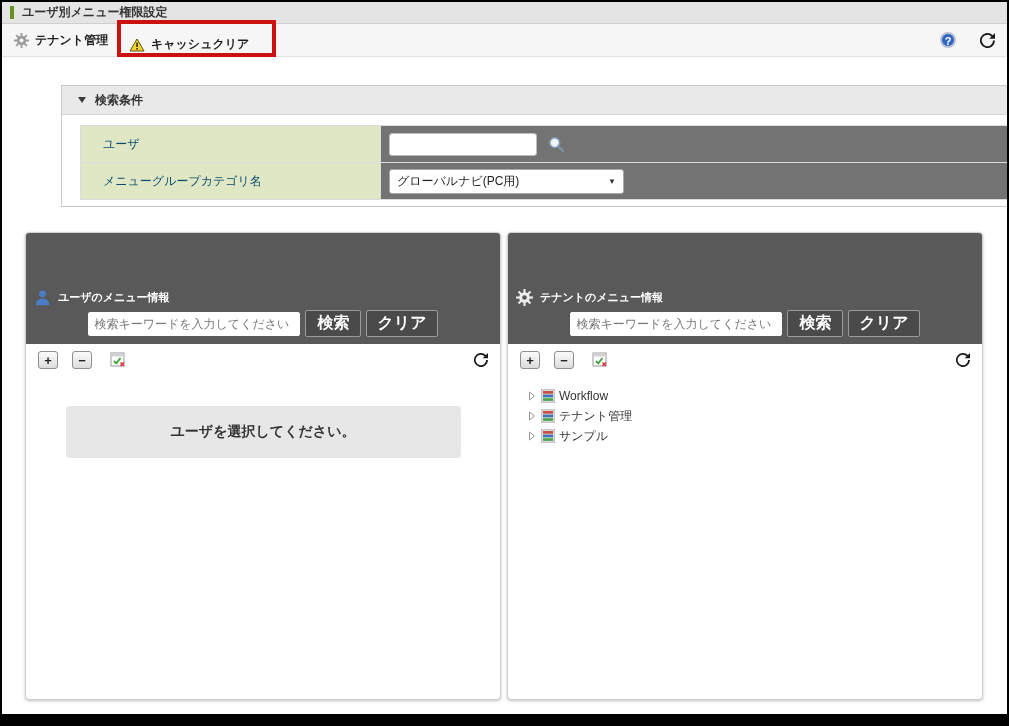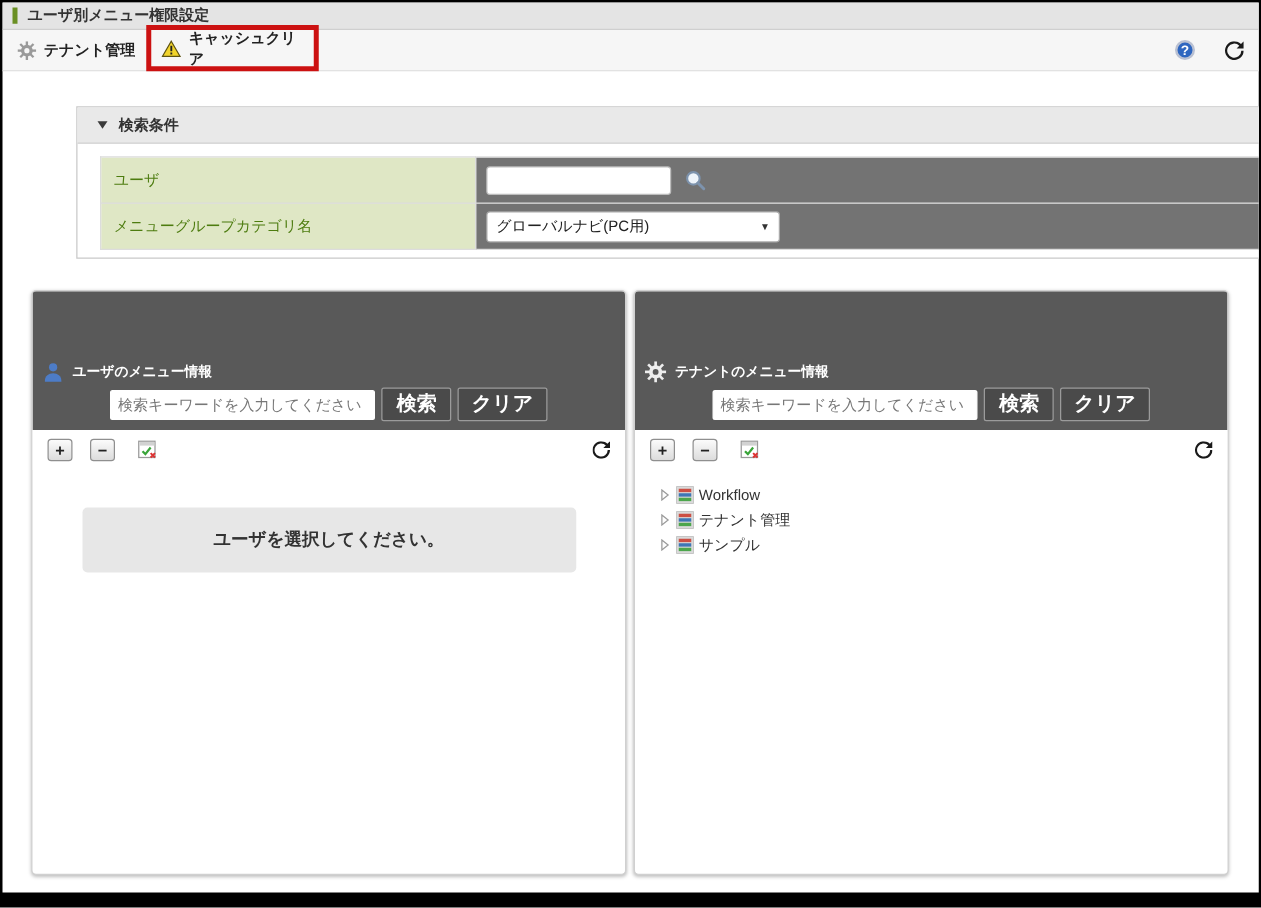--- a/index.html
+++ b/index.html
@@ -10,39 +10,39 @@
   
   .titlebar { height:22px; background:#e4e4e4; border-bottom:1px solid #cfcfcf;
               display:flex; align-items:center; padding-left:8px; gap:8px; }
   .title-marker { width:4px; height:13px; background:#6a8f23; }
   .title-text { font-size:12px; font-weight:bold; color:#333; }
 
   
   .toolbar { position:relative; height:33px; background:#f6f6f6; border-bottom:1px solid #e2e2e2;
              display:flex; align-items:center; padding:0 12px; }
   .tool-item { display:flex; align-items:center; gap:6px; font-size:12px; font-weight:bold; color:#222; cursor:pointer; }
-  .highlight-box { position:absolute; left:115px; top:-4px; width:138px; height:37px;
-                   border:4px solid #cc1111; display:flex; align-items:center; gap:6px; padding:0 8px; }
+  .highlight-box { position:absolute; left:115px; top:-4px; width:159px; height:37px;
+                   border:4px solid #cc1111; display:flex; align-items:flex-end; gap:6px; padding:0 8px; }
   .toolbar-right { margin-left:auto; display:flex; align-items:center; gap:24px; }
   .help-icon { width:16px; height:16px; border-radius:50%; background:#2e66c0; border:2px solid #b9c0d2;
                color:#fff; font-size:11px; font-weight:bold; text-align:center; line-height:15px; cursor:pointer; }
   .icon-btn { cursor:pointer; display:flex; align-items:center; }
 
   
   .search-box { position:absolute; left:23px; top:83px; width:992px; height:122px;
                 border:1px solid #c9c9c9; background:#fff;margin-left:36px; }
   .search-header { height:29px; background:#e9e9e9; border-bottom:1px solid #d2d2d2;
                    display:flex; align-items:center; gap:9px; padding-left:16px;
                    font-size:12px; font-weight:bold; color:#333; cursor:pointer; }
   .collapse-arrow { width:0; height:0; border-left:4.5px solid transparent;
                     border-right:4.5px solid transparent; border-top:6px solid #3a3a3a; }
   .search-body { padding:10px 18px; }
   table.form { border-collapse:collapse; width:100%; }
   table.form td { border:1px solid #dcdcdc; height:37px; font-size:12px; }
-  td.flabel { background:#dfe7c5; width:300px; padding-left:10px; color:#4d7c0f; }
+  td.flabel { background:#dfe7c5; width:300px; padding-left:22px; color:#0c4a6e; }
   td.fvalue { padding-left:8px; background:#737373; }
   .fvalue-inner { display:flex; align-items:center; gap:10px; }
   .text-input { width:148px; height:23px; border:1px solid #bdbdbd; border-radius:3px; font-size:12px; padding:0 5px; }
   .select-box { width:235px; height:25px; border:1px solid #a9a9a9; border-radius:3px; background:#fff;
                 display:flex; align-items:center; justify-content:space-between; padding:0 7px;
                 font-size:12px; color:#222; cursor:pointer; }
   .select-arrow { font-size:8px; color:#333; }
 
   
   .panel { position:absolute; top:230px; width:476px; height:468px; background:#fff;

